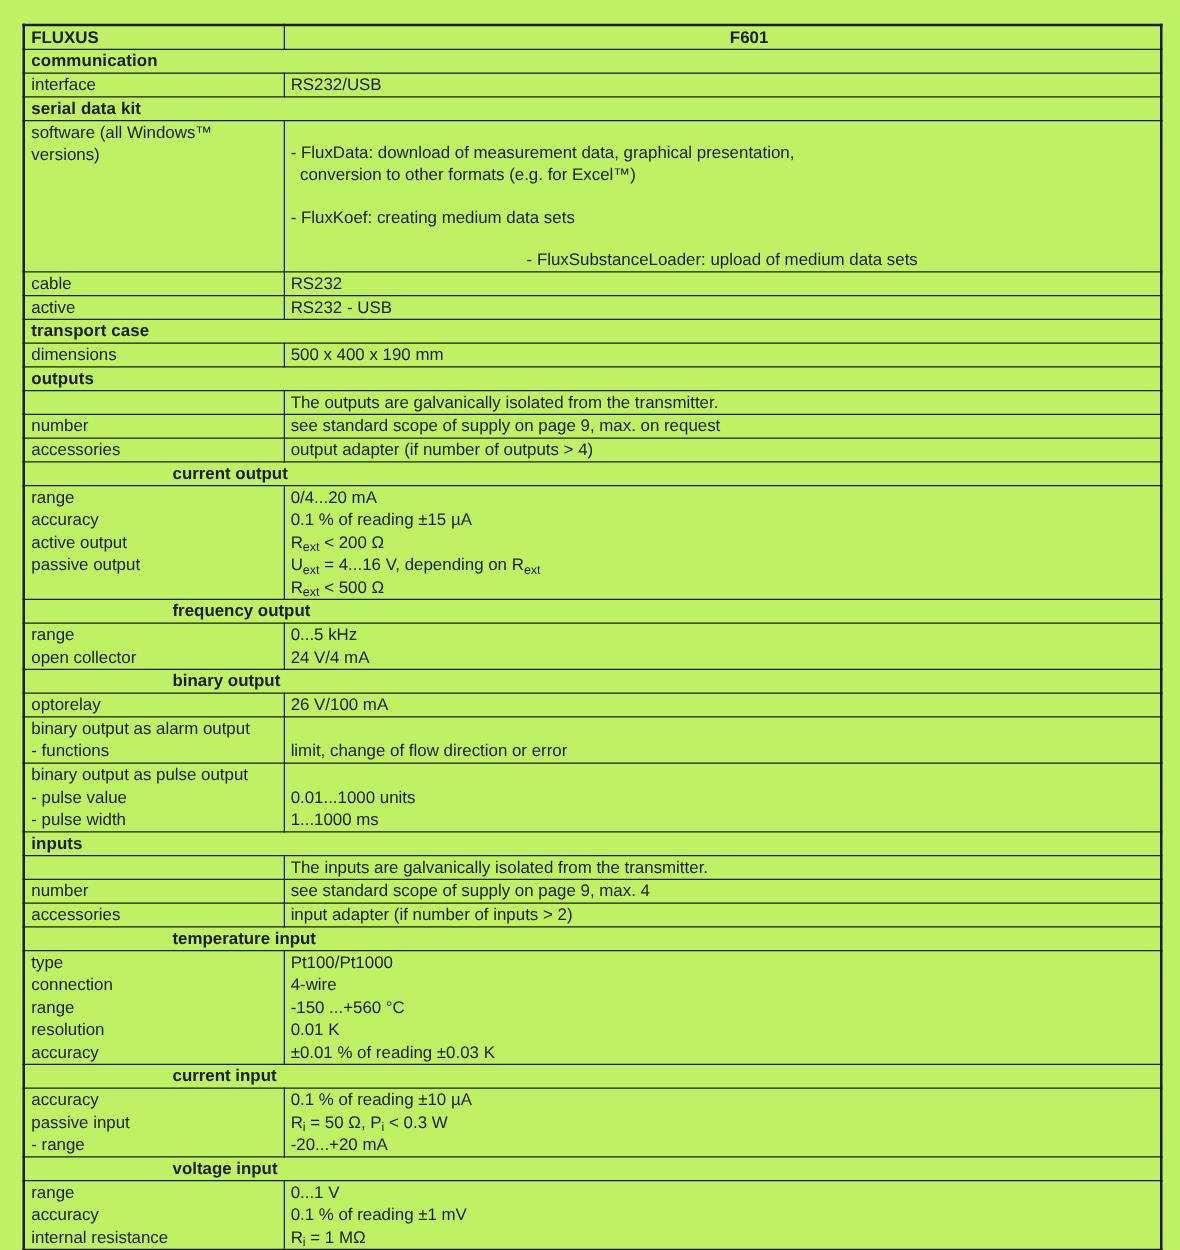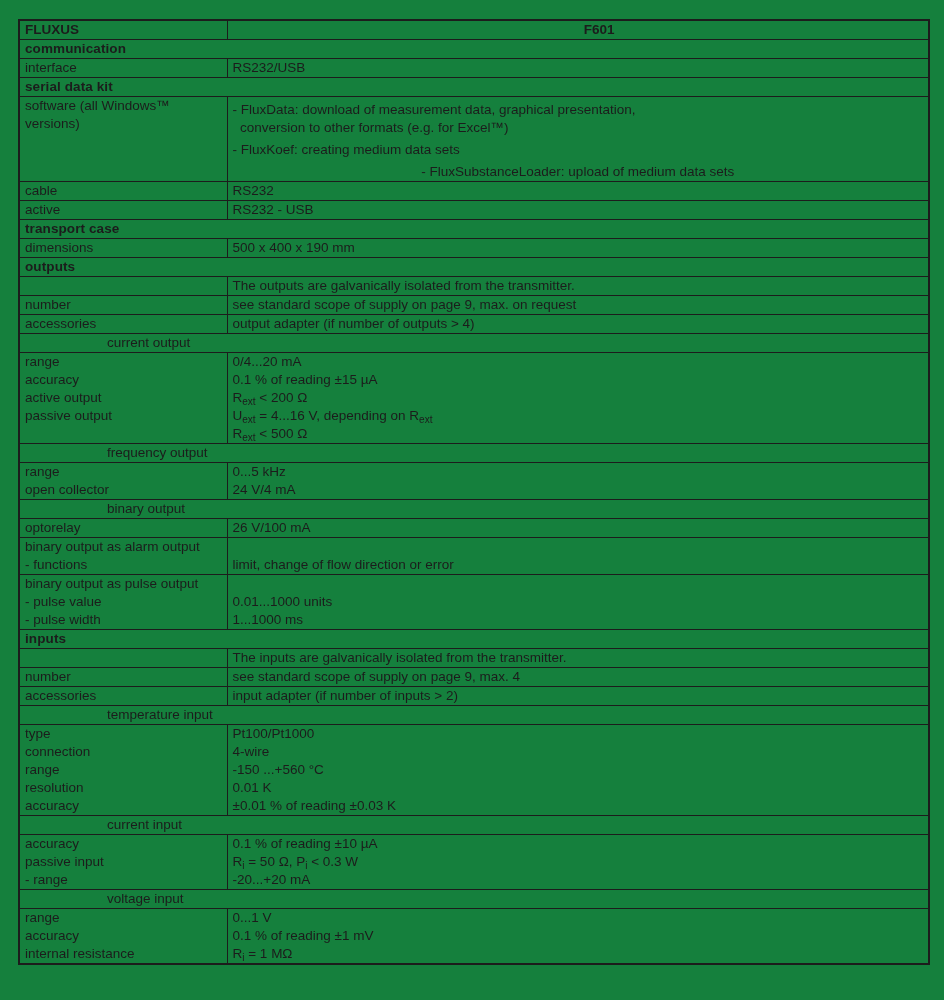--- a/index.html
+++ b/index.html
@@ -4,21 +4,21 @@
 <style>
   html, body {
     margin: 0;
     padding: 0;
     background: #ffffff;
   }
   .page {
     position: relative;
     width: 944px;
     height: 1000px;
-    background: #15803d;
+    background: #bef264;
     font-family: "Liberation Sans", "DejaVu Sans", sans-serif;
     color: #1c1c1c;
     overflow: hidden;
   }
   table.spec {
     position: absolute;
     left: 18px;
     top: 19px;
     width: 912px;
     border-collapse: collapse;
@@ -32,30 +32,30 @@
     padding: 0 5px;
     vertical-align: top;
     line-height: 18px;
     overflow: hidden;
   }
   td.section {
     font-weight: bold;
     letter-spacing: 0.1px;
   }
   td.subheader {
-    font-weight: normal;
-    padding-left: 87px;
+    font-weight: bold;
+    padding-left: 118px;
   }
   td.center { text-align: center; padding-left: 48px; }
   .bold { font-weight: bold; }
   .line {
     min-height: 18px;
     white-space: pre-wrap;
   }
-  .para { margin: 4px 0 4px 0; }
+  .para { margin: 16px 0 4px 0; }
   .para:last-child { margin-bottom: 0; text-align: center; }
   sub {
     font-size: 10px;
     line-height: 0;
     vertical-align: baseline;
     position: relative;
     top: 3px;
   }
 </style>
 </head>

